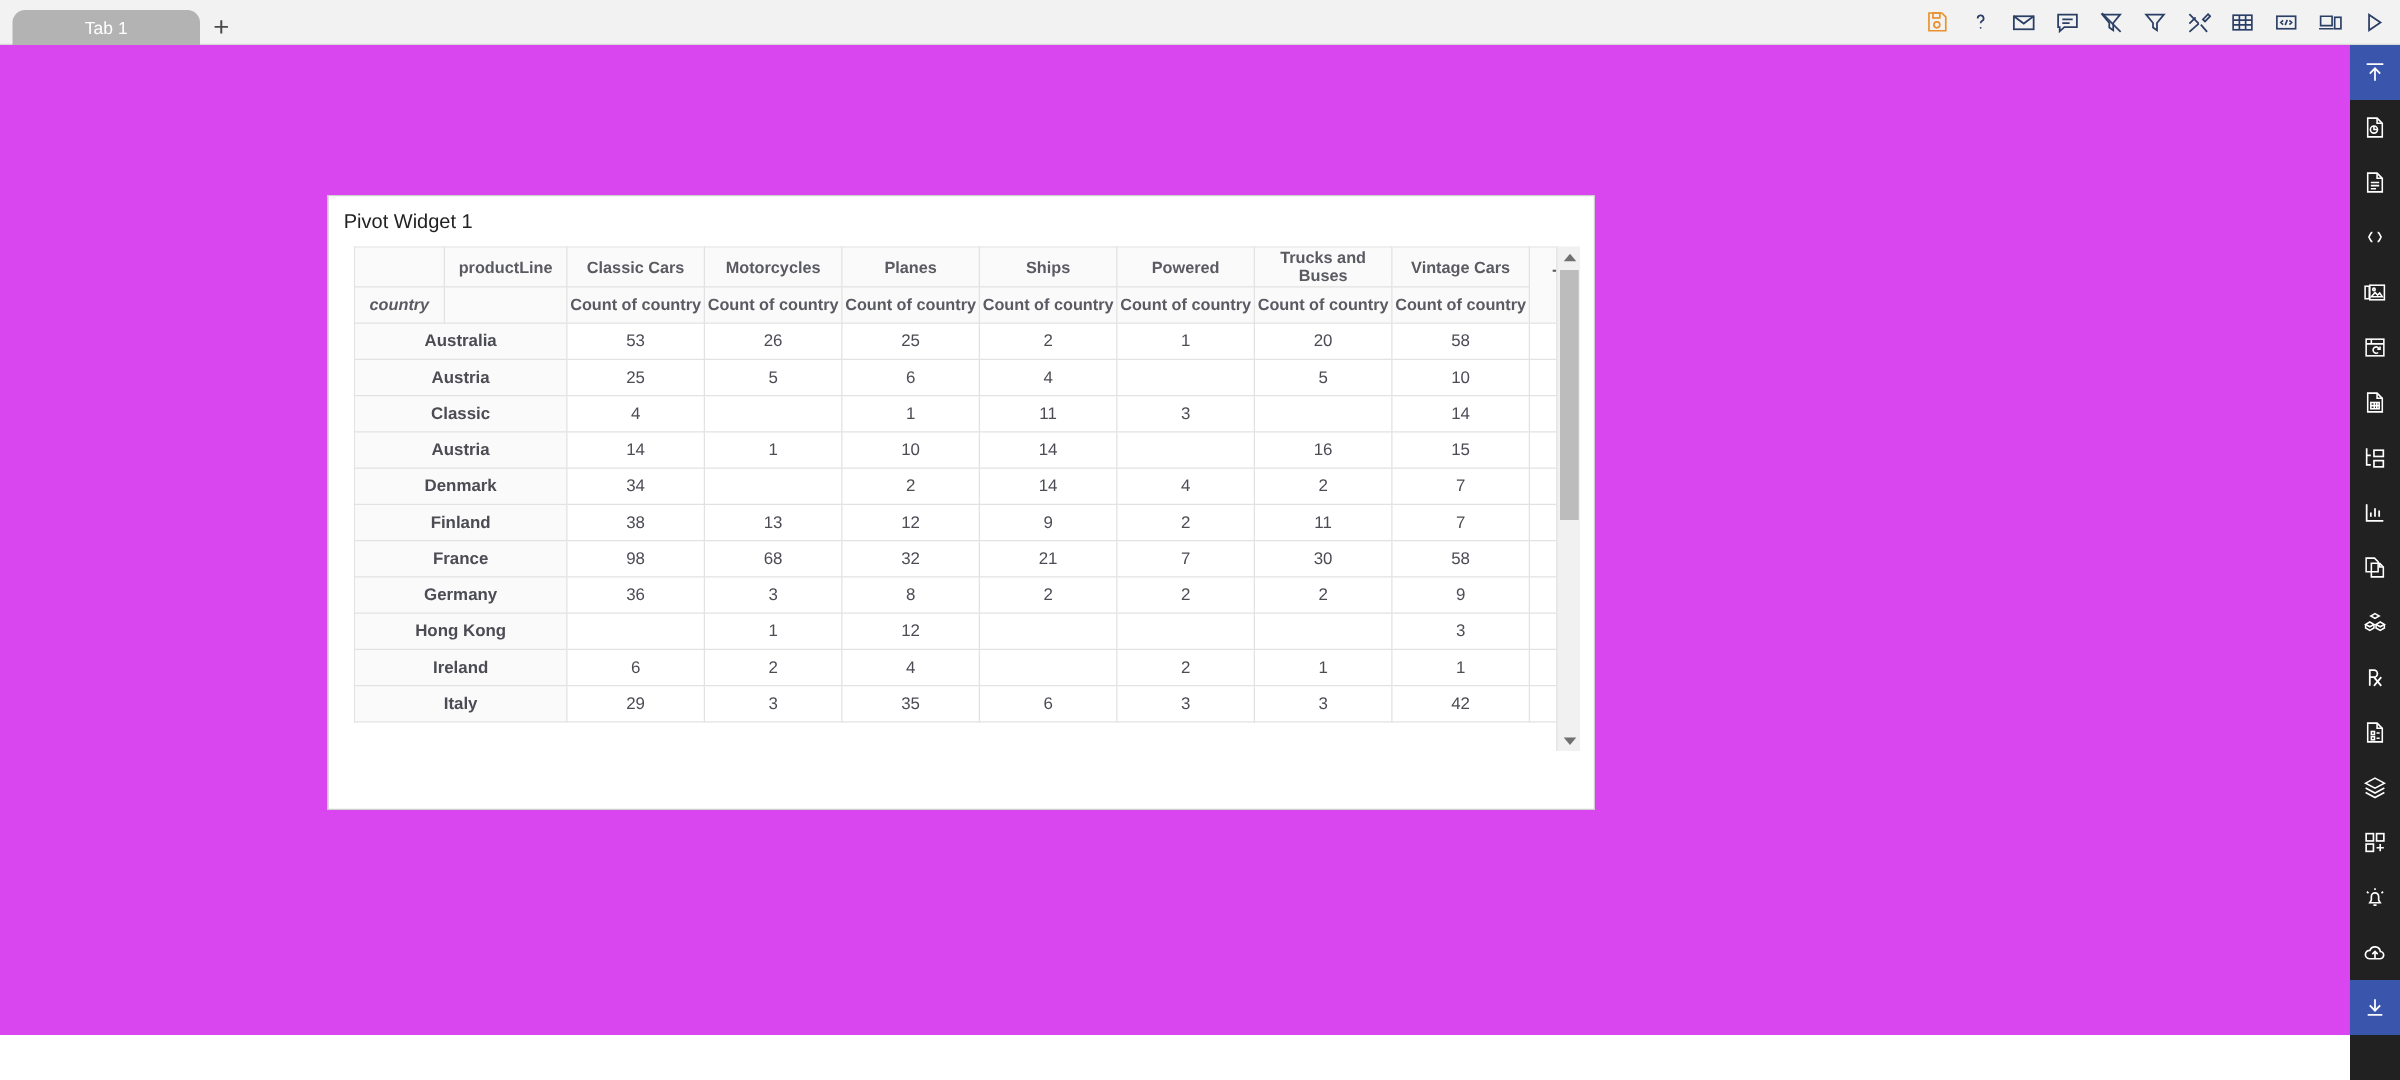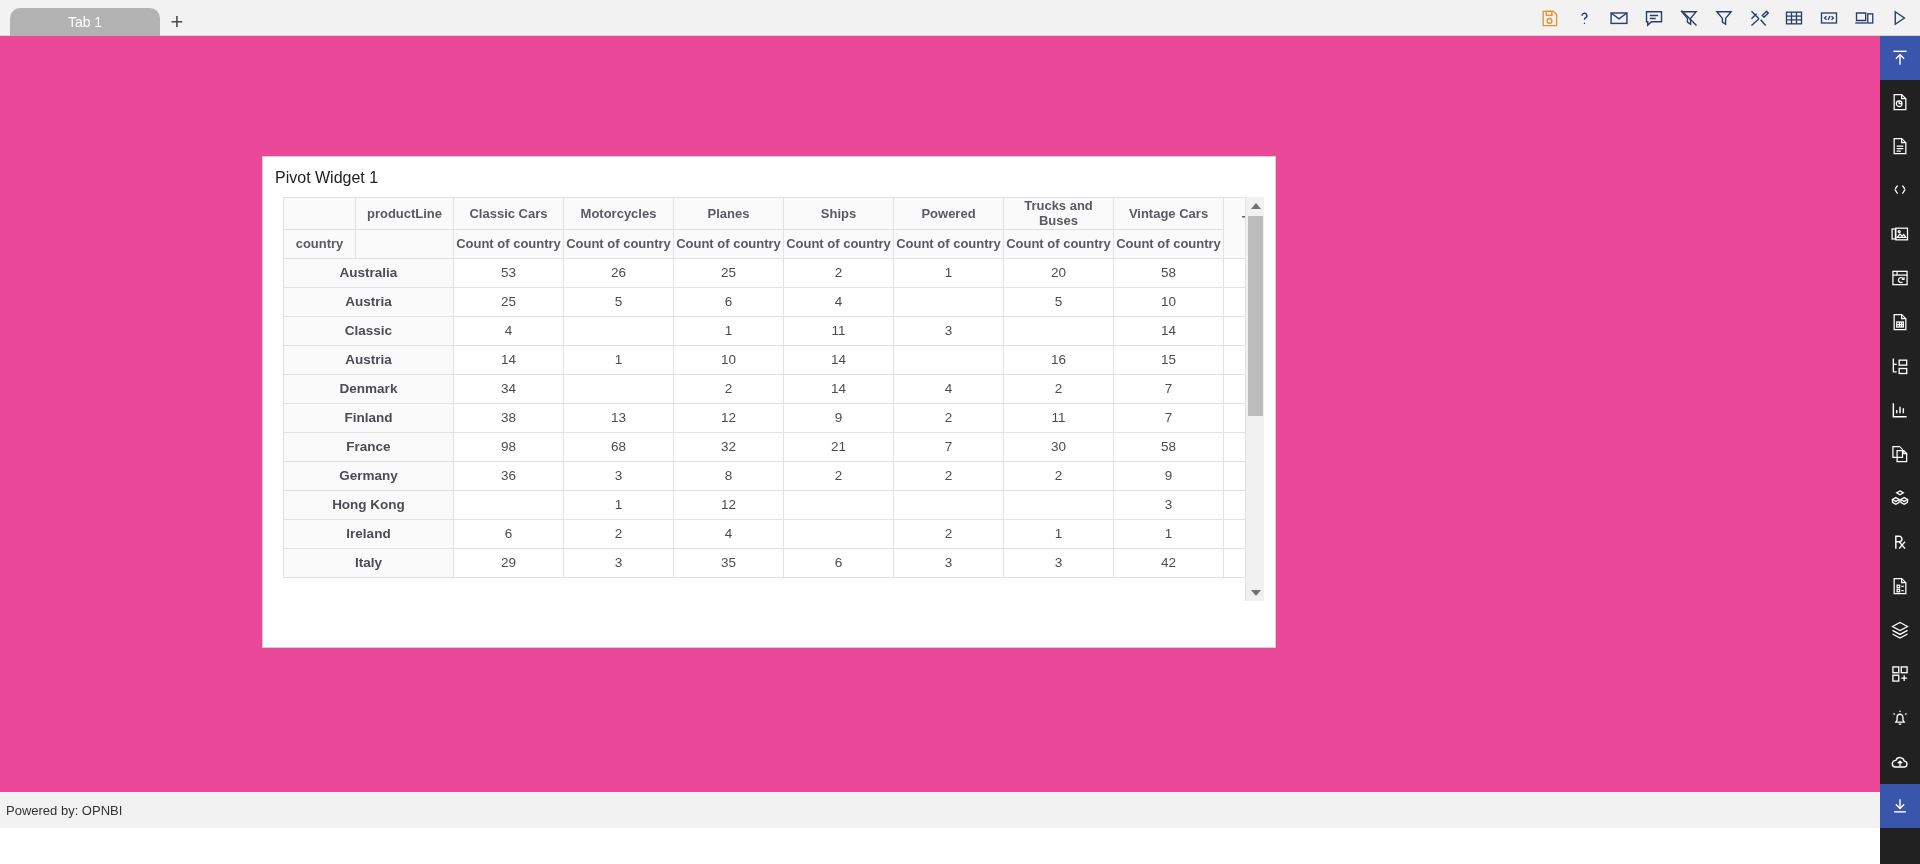--- a/index.html
+++ b/index.html
@@ -17,21 +17,21 @@
     width: 1920px; height: 864px;
     background: #ffffff;
   }
 
   
   .topbar {
     position: absolute; top: 0; left: 0;
     width: 1920px; height: 36px;
     background: #f2f2f2;
     border-bottom: 1px solid #d8d8d8;
-    display: flex; align-items: flex-start;
+    display: flex; align-items: center;
   }
   .tabstrip { display: flex; align-items: flex-end; height: 36px; padding-left: 10px; }
   .tab {
     height: 28px; min-width: 150px;
     background: #b3b3b3;
     border-radius: 10px 10px 0 0;
     display: flex; align-items: center; justify-content: center;
     color: #ffffff; font-size: 14px;
     padding: 0 22px;
     cursor: pointer;
@@ -48,21 +48,21 @@
     width: 26px; height: 26px;
     display: flex; align-items: center; justify-content: center;
     cursor: pointer;
   }
   .ticon svg { display: block; }
 
   
   .canvas {
     position: absolute; top: 36px; left: 0;
     width: 1880px; height: 792px;
-    background: #ec4899;
+    background: #d946ef;
   }
 
   
   .widget {
     position: absolute;
     left: 262px; top: 120px;
     width: 1014px; height: 492px;
     background: #ffffff;
     border: 1px solid #cfcfcf;
     box-shadow: 0 0 0 0 rgba(0,0,0,0);
@@ -98,21 +98,21 @@
   }
   table.pivot thead th {
     background: #fafafa;
     font-weight: bold;
     color: #5a5a62;
     text-align: center;
     line-height: 1.18;
     font-size: 13px;
     vertical-align: middle;
   }
-  th.h-corner { width: 72px; background: #fafafa; }
+  th.h-corner { width: 72px; background: #fafafa; font-style: italic; }
   th.h-rowfield {
     width: 98px;
     text-align: center;
     vertical-align: middle;
   }
   th.h-col { width: 110px; }
   th.h-total { width: 124px; }
   th.rowlabel-cell {
     text-align: left;
     padding-left: 10px;
@@ -455,23 +455,20 @@
               <i></i>
             </div>
           <div class="thumb"></div>
           <div class="arrow down">
               <i></i>
             </div>
         </div>
       </div>
     </div>
 
-    <div class="footer">
-      <span>Powered by: OPNBI</span>
-    </div>
   </div>
 
   <div class="sidebar">
 
     <div class="sb-item active">
       <svg width="20" height="20" viewBox="0 0 24 24" fill="none" stroke="#ffffff" stroke-width="1.7">
         <path d="M4 4h16"></path>
           <path d="M12 20V8"></path>
           <path d="M7 13l5-5 5 5"></path>
       </svg>

